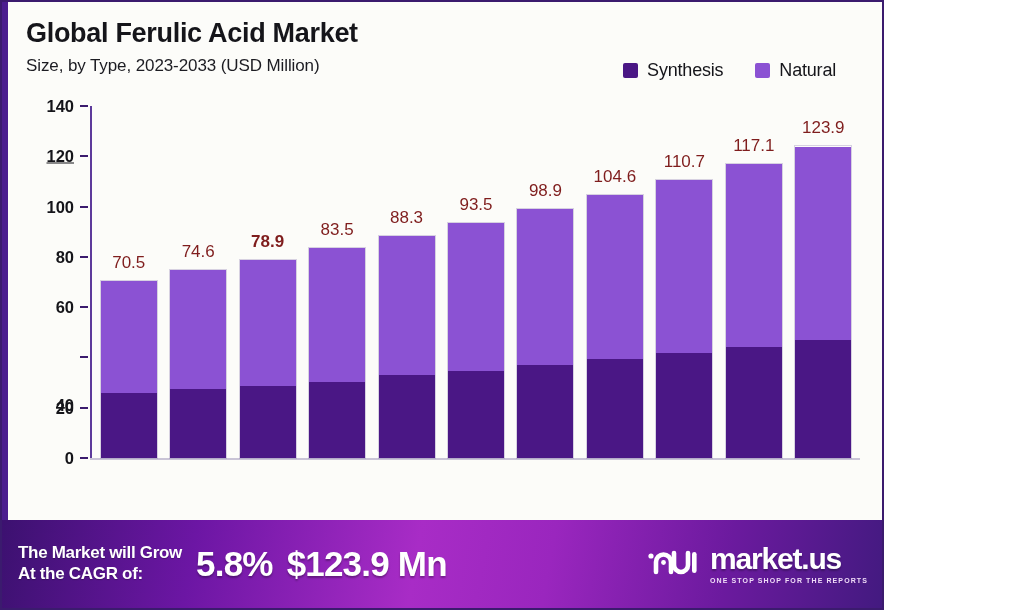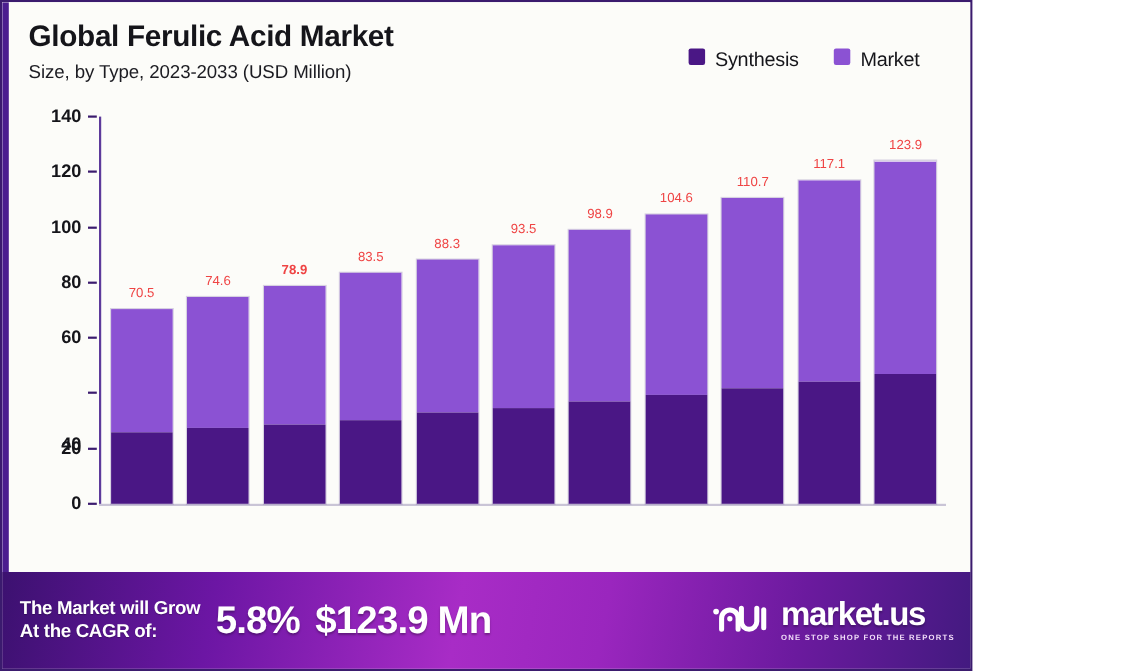--- a/index.html
+++ b/index.html
@@ -40,21 +40,21 @@
   }
   .subtitle {
     margin-top: 8px;
     font-size: 17px; color: #1c1c22; font-weight: 400;
     letter-spacing: -0.1px;
   }
   .legend {
     display: flex; align-items: center; gap: 32px;
     padding-top: 28px; padding-right: 28px;
   }
-  .legend-item { display: flex; gap: 9px; }
+  .legend-item { display: flex; align-items: center; gap: 9px; margin-top: 16px; }
   .swatch { width: 15px; height: 15px; border-radius: 2px; display:block; }
   .legend-label { font-size: 18px; color: #15151a; letter-spacing: -0.2px; }
 
   
   .plot {
     position: absolute;
     left: 28px; right: 14px; top: 104px; bottom: 6px;
   }
   .yaxis {
     position: absolute; left: 0; top: 0; width: 58px; height: 352px;
@@ -92,21 +92,21 @@
     position: relative;
     width: 56px;
     display: flex; flex-direction: column; justify-content: flex-end;
     box-shadow: 0 0 0 1px rgba(130,110,170,0.30);
   }
   .seg-natural { width: 100%; background: #8b52d3; }
   .seg-synth  { width: 100%; background: #4a1785; }
   .bar-total {
     position: absolute;
     left: 50%; transform: translateX(-50%);
-    font-size: 12px; color: #ef4444; white-space: nowrap;
+    font-size: 17px; color: #7f1d1d; white-space: nowrap;
   }
   .xlabels {
     position: absolute; left: 64px; right: 10px; top: 360px;
     display: flex; justify-content: space-between;
   }
   .xlabel {
     flex: 1 1 0; text-align: center;
     font-size: 17px; font-weight: bold; color: #15151a;
     letter-spacing: -0.3px;
   }
@@ -161,40 +161,40 @@
         <div class="title">Global Ferulic Acid Market</div>
         <div class="subtitle">Size, by Type, 2023-2033 (USD Million)</div>
       </div>
       <div class="legend">
         <div class="legend-item">
           <span class="swatch" style="background:#4a1785"></span>
           <span class="legend-label">Synthesis</span>
         </div>
         <div class="legend-item">
           <span class="swatch" style="background:#8b52d3"></span>
-          <span class="legend-label">Market</span>
+          <span class="legend-label">Natural</span>
         </div>
       </div>
     </div>
 
     <div class="plot">
       <div class="yaxis" id="yaxis">
           <div class="ytick" style="top: 352px;">0</div>
           <div class="ytickmark" style="top: 352px;"></div>
           <div class="ytick" style="top: 301.714px;">20</div>
           <div class="ytickmark" style="top: 301.714px;"></div>
           <div class="ytick" style="top: 251.429px; margin-top: 48px;">40</div>
           <div class="ytickmark" style="top: 251.429px;"></div>
           <div class="ytick" style="top: 201.143px;">60</div>
           <div class="ytickmark" style="top: 201.143px;"></div>
           <div class="ytick" style="top: 150.857px;">80</div>
           <div class="ytickmark" style="top: 150.857px;"></div>
           <div class="ytick" style="top: 100.571px;">100</div>
           <div class="ytickmark" style="top: 100.571px;"></div>
-          <div class="ytick" style="top: 50.2857px;">120</div>
+          <div class="ytick" style="top: 50.2857px; text-decoration: underline;">120</div>
           <div class="ytickmark" style="top: 50.2857px;"></div>
           <div class="ytick" style="top: 0px;">140</div>
           <div class="ytickmark" style="top: 0px;"></div>
         </div>
       <div class="axis-vert"></div>
       <div class="axis-horz"></div>
       <div class="bars" id="bars">
           <div class="bar-slot">
             <div class="bar-total" style="bottom: 185.257px;">70.5</div>
             <div class="bar" style="height: 177.257px;">

